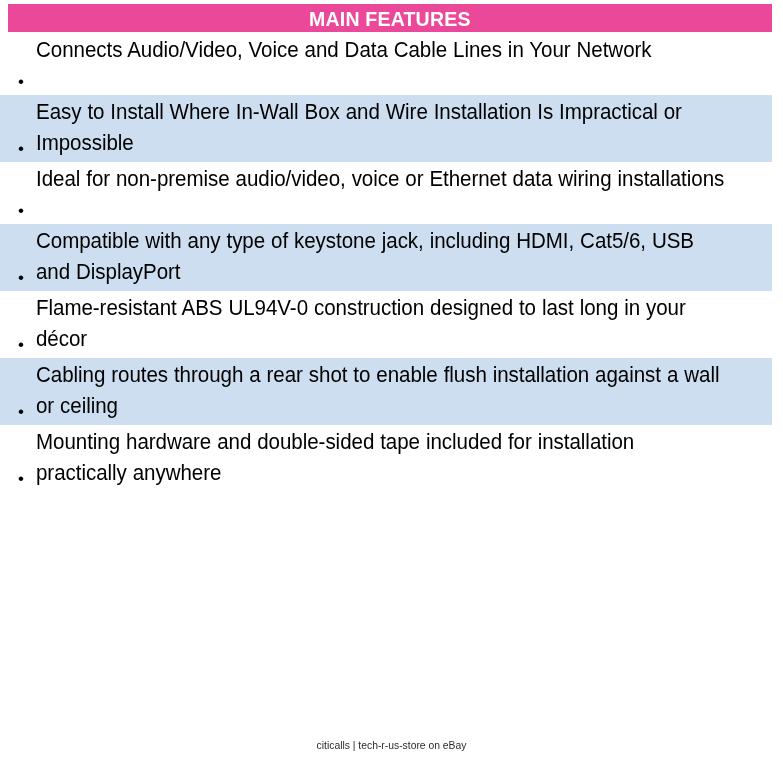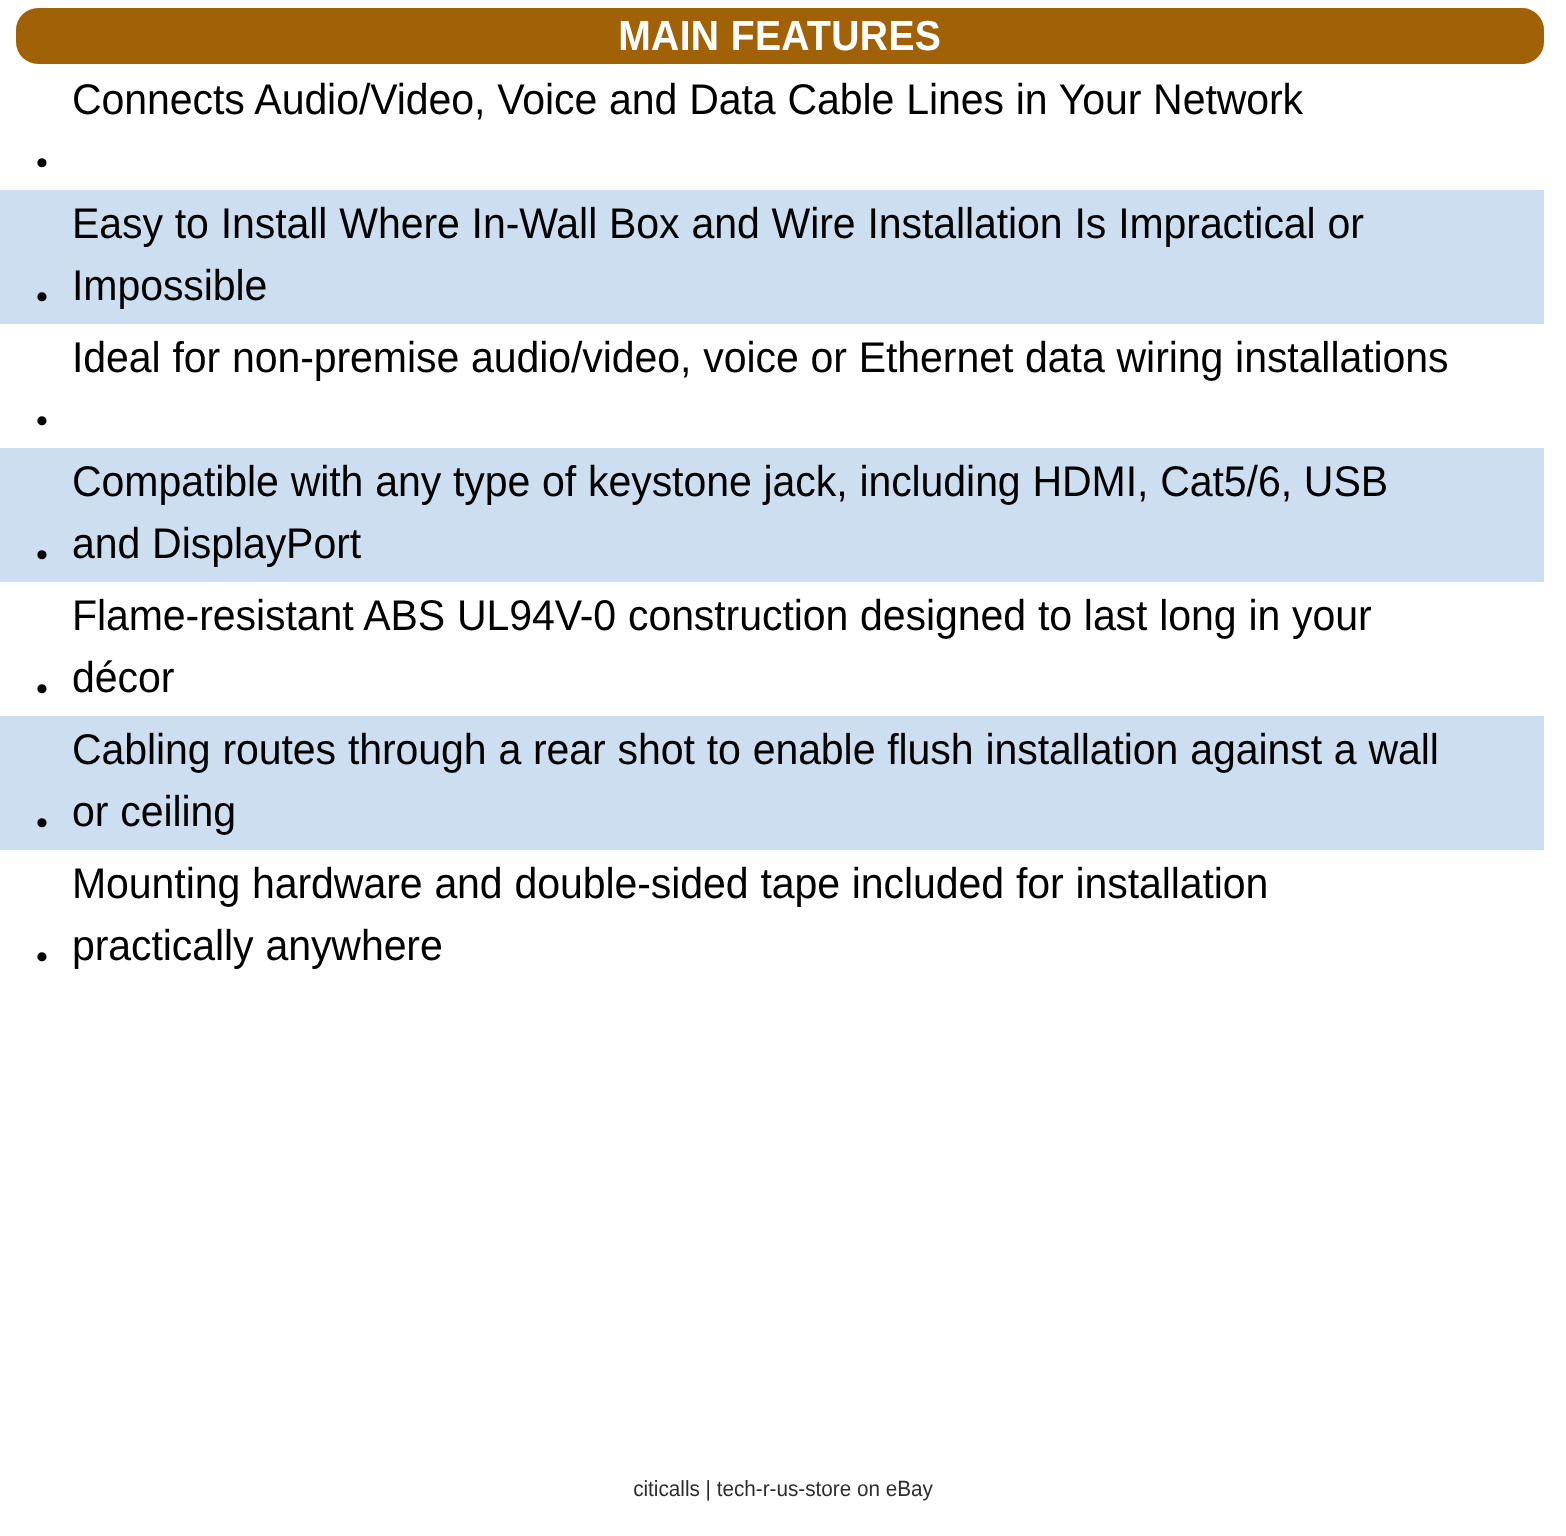--- a/index.html
+++ b/index.html
@@ -23,25 +23,24 @@
     width: 783px;
   }
 
   
   .header-bar {
     position: absolute;
     left: 8px;
     top: 4px;
     width: 764px;
     height: 28px;
-    background: #a16207;
+    background: #ec4899;
     display: flex;
     align-items: center;
     justify-content: center;
-    border-radius: 11px;
   }
   .header-title {
     color: #ffffff;
     font-size: 21px;
     font-weight: bold;
     letter-spacing: 0.2px;
     line-height: 1;
     transform: scaleX(0.93);
     white-space: nowrap;
   }

